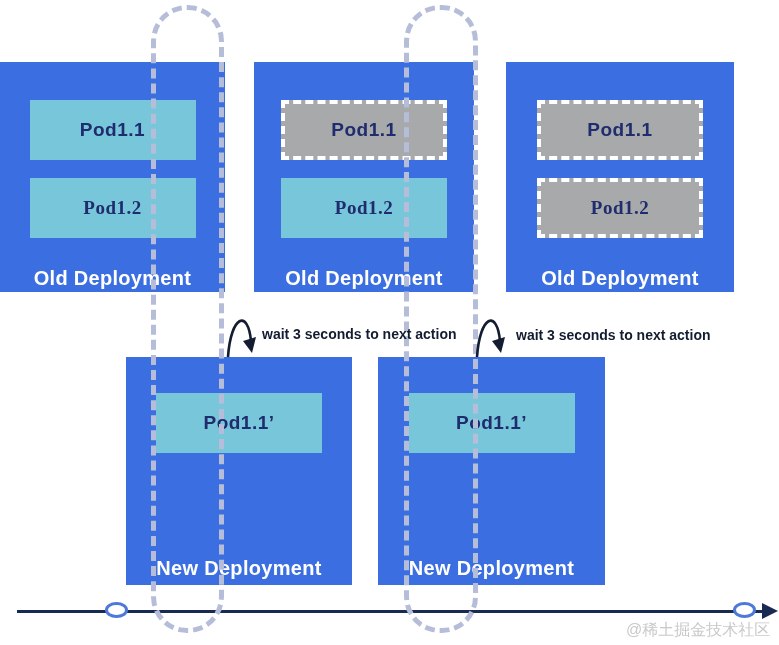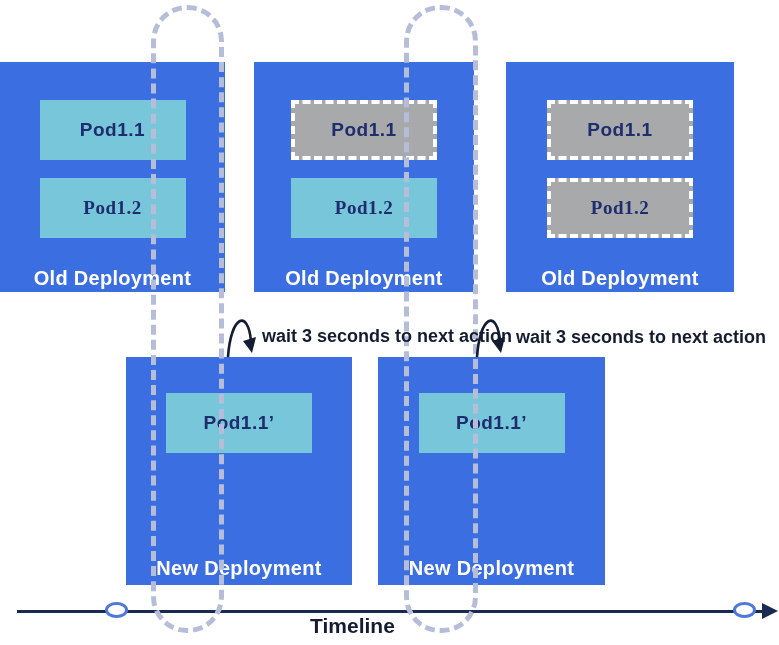--- a/index.html
+++ b/index.html
@@ -8,40 +8,40 @@
     font-family:"Liberation Sans",sans-serif;overflow:hidden;
   }
   .dep{position:absolute;background:var(--deployment-blue,#3b6ee0);}
   .dep-label{
     position:absolute;left:0;right:0;bottom:2px;text-align:center;
     color:#fff;font-weight:bold;font-size:20px;letter-spacing:0.3px;margin-top:28px;
   }
   .new .dep-label{bottom:5px;}
   .pod{
     position:absolute;left:50%;transform:translateX(-50%);
-    width:146px;height:60px;box-sizing:border-box;
+    width:166px;height:60px;box-sizing:border-box;
     display:flex;align-items:center;justify-content:center;
     font-weight:bold;font-size:19px;letter-spacing:0.5px;
     color:var(--pod-text,#1f2c6d);
   }
   .pod.running{background:var(--pod-cyan,#77c6d9);}
   .pod.terminating{background:var(--pod-gray,#a7a9ab);border:4px dashed #fff;}
   .pod-top{top:38px;}
   .pod-bottom{top:116px;font-family:Liberation Serif, serif;}
   .new .pod-top{top:36px;}
   .new .pod-bottom{top:116px;}
   .capsule{
     position:absolute;top:5px;height:628px;box-sizing:border-box;
     border:5px dashed var(--capsule-dash,#b6bdd9);border-radius:36px;
     z-index:3;
   }
   #cap1{left:151px;width:73px;}
   #cap2{left:404px;width:74px;}
   .wait-text{
-    position:absolute;font-size:18px;font-weight:bold;white-space:nowrap;
+    position:absolute;font-size:14px;font-weight:bold;white-space:nowrap;
     color:var(--annotation-text,#131c30);z-index:4;
   }
   #wait1{left:262px;top:326px;}
   #wait2{left:516px;top:327px;}
   .arrow-svg{position:absolute;z-index:4;}
   #arrow1{left:224px;top:309px;}
   #arrow2{left:473px;top:309px;}
   .tl-line{
     position:absolute;left:17px;top:610px;width:750px;height:3px;
     background:var(--timeline-line,#182952);z-index:2;
@@ -118,16 +118,16 @@
     <polygon points="19,32 32,28 28,44" fill="#131c30"></polygon>
   </svg>
 
   <div class="wait-text" id="wait1">wait 3 seconds to next action</div>
   <div class="wait-text" id="wait2">wait 3 seconds to next action</div>
 
   <div class="tl-line"></div>
   <div class="tl-arrowhead"></div>
   <div class="tl-circle" id="tlc1"></div>
   <div class="tl-circle" id="tlc2"></div>
-  <div class="tl-label">Timeline</div>
 
+  <div class="watermark">@稀土掘金技术社区</div>
 
 </div>
 
 </body></html>

